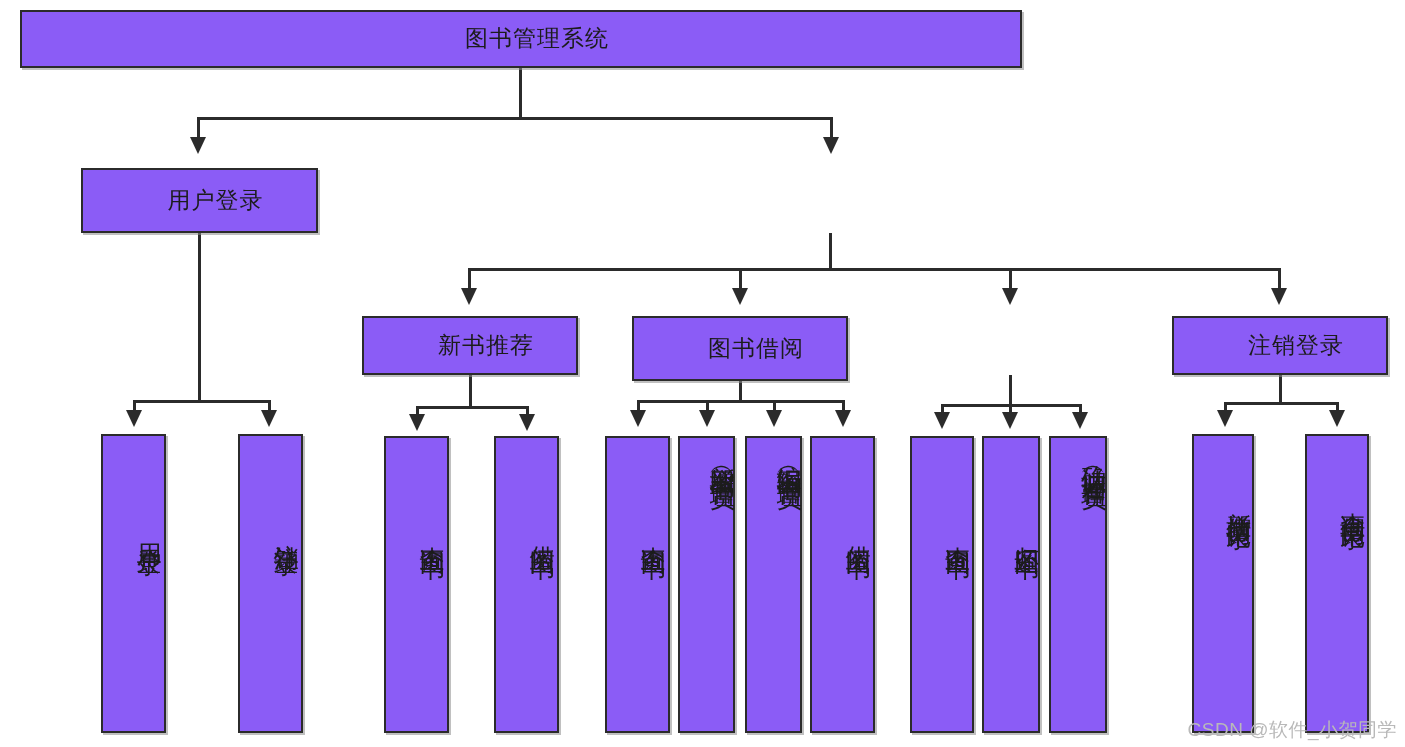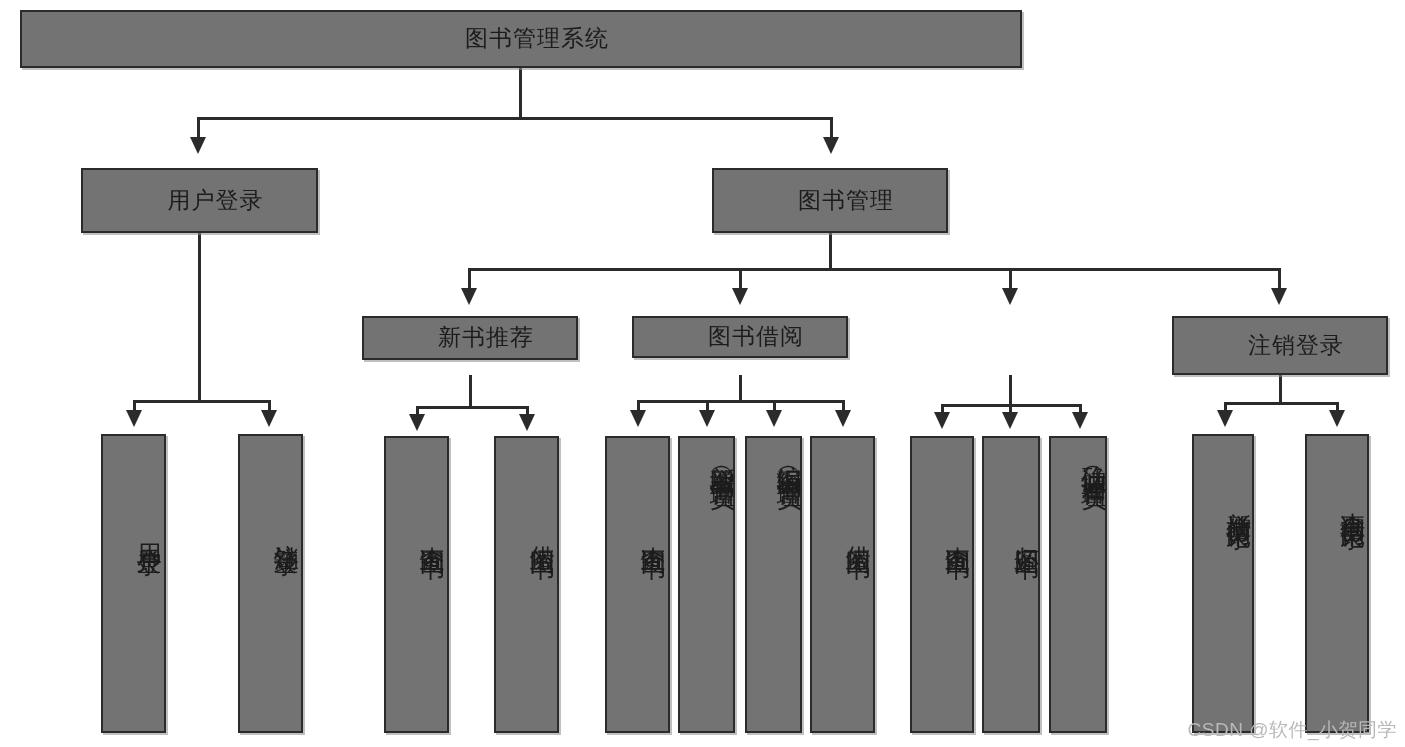--- a/index.html
+++ b/index.html
@@ -13,21 +13,21 @@
     width: 1405px;
     height: 747px;
     background: #ffffff;
     font-family: "Liberation Sans", "DejaVu Sans", sans-serif;
     overflow: hidden;
   }
   
   .node {
     position: absolute;
     box-sizing: border-box;
-    background: #737373;
+    background: #8b5cf6;
     border: 2.5px solid #2b2b2b;
     box-shadow: 2px 2px 0 rgba(140,140,140,0.55);
     display: flex;
     align-items: center;
     justify-content: center;
     color: #1c1c1c;
     z-index: 3;
     padding-left: 32px;
   }
   .node.horiz {
@@ -96,47 +96,44 @@
 
   <div class="ln hln" style="left:197px; top:117px; width:636px; height:2.5px;"></div>
 
   <div class="ln vln" style="left:197px; top:117px; width:2.5px; height:22px;"></div>
   <div class="ln vln" style="left:830px; top:117px; width:2.5px; height:22px;"></div>
   <div class="arrow" style="left:190px; top:137px;"></div>
   <div class="arrow" style="left:823px; top:137px;"></div>
 
   <div class="node horiz" style="left:81px; top:168px; width:237px; height:65px;">
     <span>用户登录</span>
-  </div>
-  <div class="node horiz" style="left:712px; top:168px; width:236px; height:65px;">
-    <span>图书管理</span>
   </div>
 
   <div class="ln vln" style="left:198px; top:233px; width:2.5px; height:169px;"></div>
   <div class="ln hln" style="left:133px; top:400px; width:137px; height:2.5px;"></div>
   <div class="ln vln" style="left:133px; top:400px; width:2.5px; height:12px;"></div>
   <div class="ln vln" style="left:268px; top:400px; width:2.5px; height:12px;"></div>
   <div class="arrow" style="left:126px; top:410px;"></div>
   <div class="arrow" style="left:261px; top:410px;"></div>
 
   <div class="ln vln" style="left:829px; top:233px; width:2.5px; height:37px;"></div>
   <div class="ln hln" style="left:468px; top:268px; width:812px; height:2.5px;"></div>
   <div class="ln vln" style="left:468px; top:268px; width:2.5px; height:22px;"></div>
   <div class="ln vln" style="left:739px; top:268px; width:2.5px; height:22px;"></div>
   <div class="ln vln" style="left:1009px; top:268px; width:2.5px; height:22px;"></div>
   <div class="ln vln" style="left:1278px; top:268px; width:2.5px; height:22px;"></div>
   <div class="arrow" style="left:461px; top:288px;"></div>
   <div class="arrow" style="left:732px; top:288px;"></div>
   <div class="arrow" style="left:1002px; top:288px;"></div>
   <div class="arrow" style="left:1271px; top:288px;"></div>
 
-  <div class="node horiz" style="left:362px; top:316px; width:216px; height:44px;">
+  <div class="node horiz" style="left:362px; top:316px; width:216px; height:59px;">
     <span>新书推荐</span>
   </div>
-  <div class="node horiz" style="left:632px; top:316px; width:216px; height:42px;">
+  <div class="node horiz" style="left:632px; top:316px; width:216px; height:65px;">
     <span>图书借阅</span>
   </div>
   <div class="node horiz" style="left:1172px; top:316px; width:216px; height:59px;">
     <span>注销登录</span>
   </div>
 
   <div class="ln vln" style="left:469px; top:375px; width:2.5px; height:33px;"></div>
   <div class="ln hln" style="left:416px; top:406px; width:112px; height:2.5px;"></div>
   <div class="ln vln" style="left:416px; top:406px; width:2.5px; height:10px;"></div>
   <div class="ln vln" style="left:526px; top:406px; width:2.5px; height:10px;"></div>

